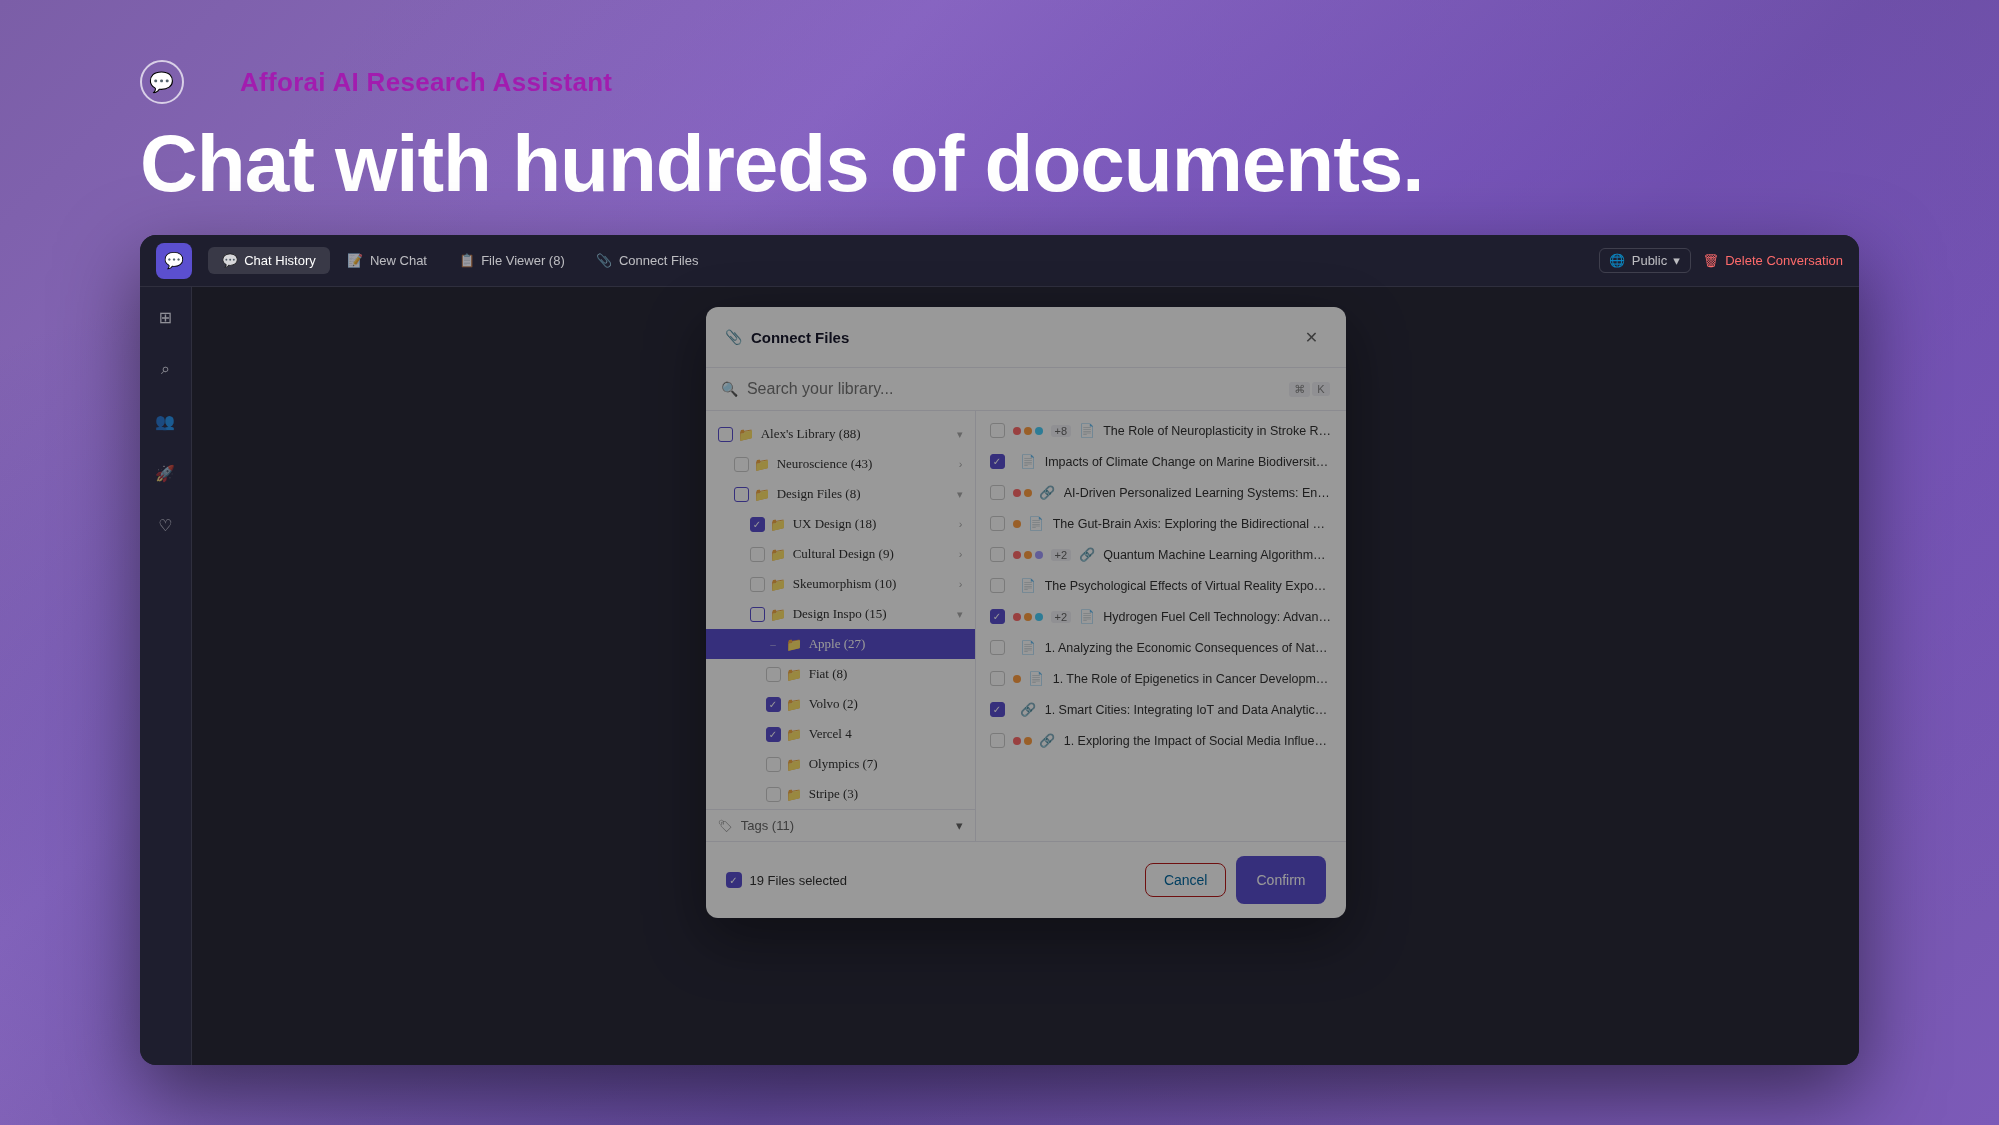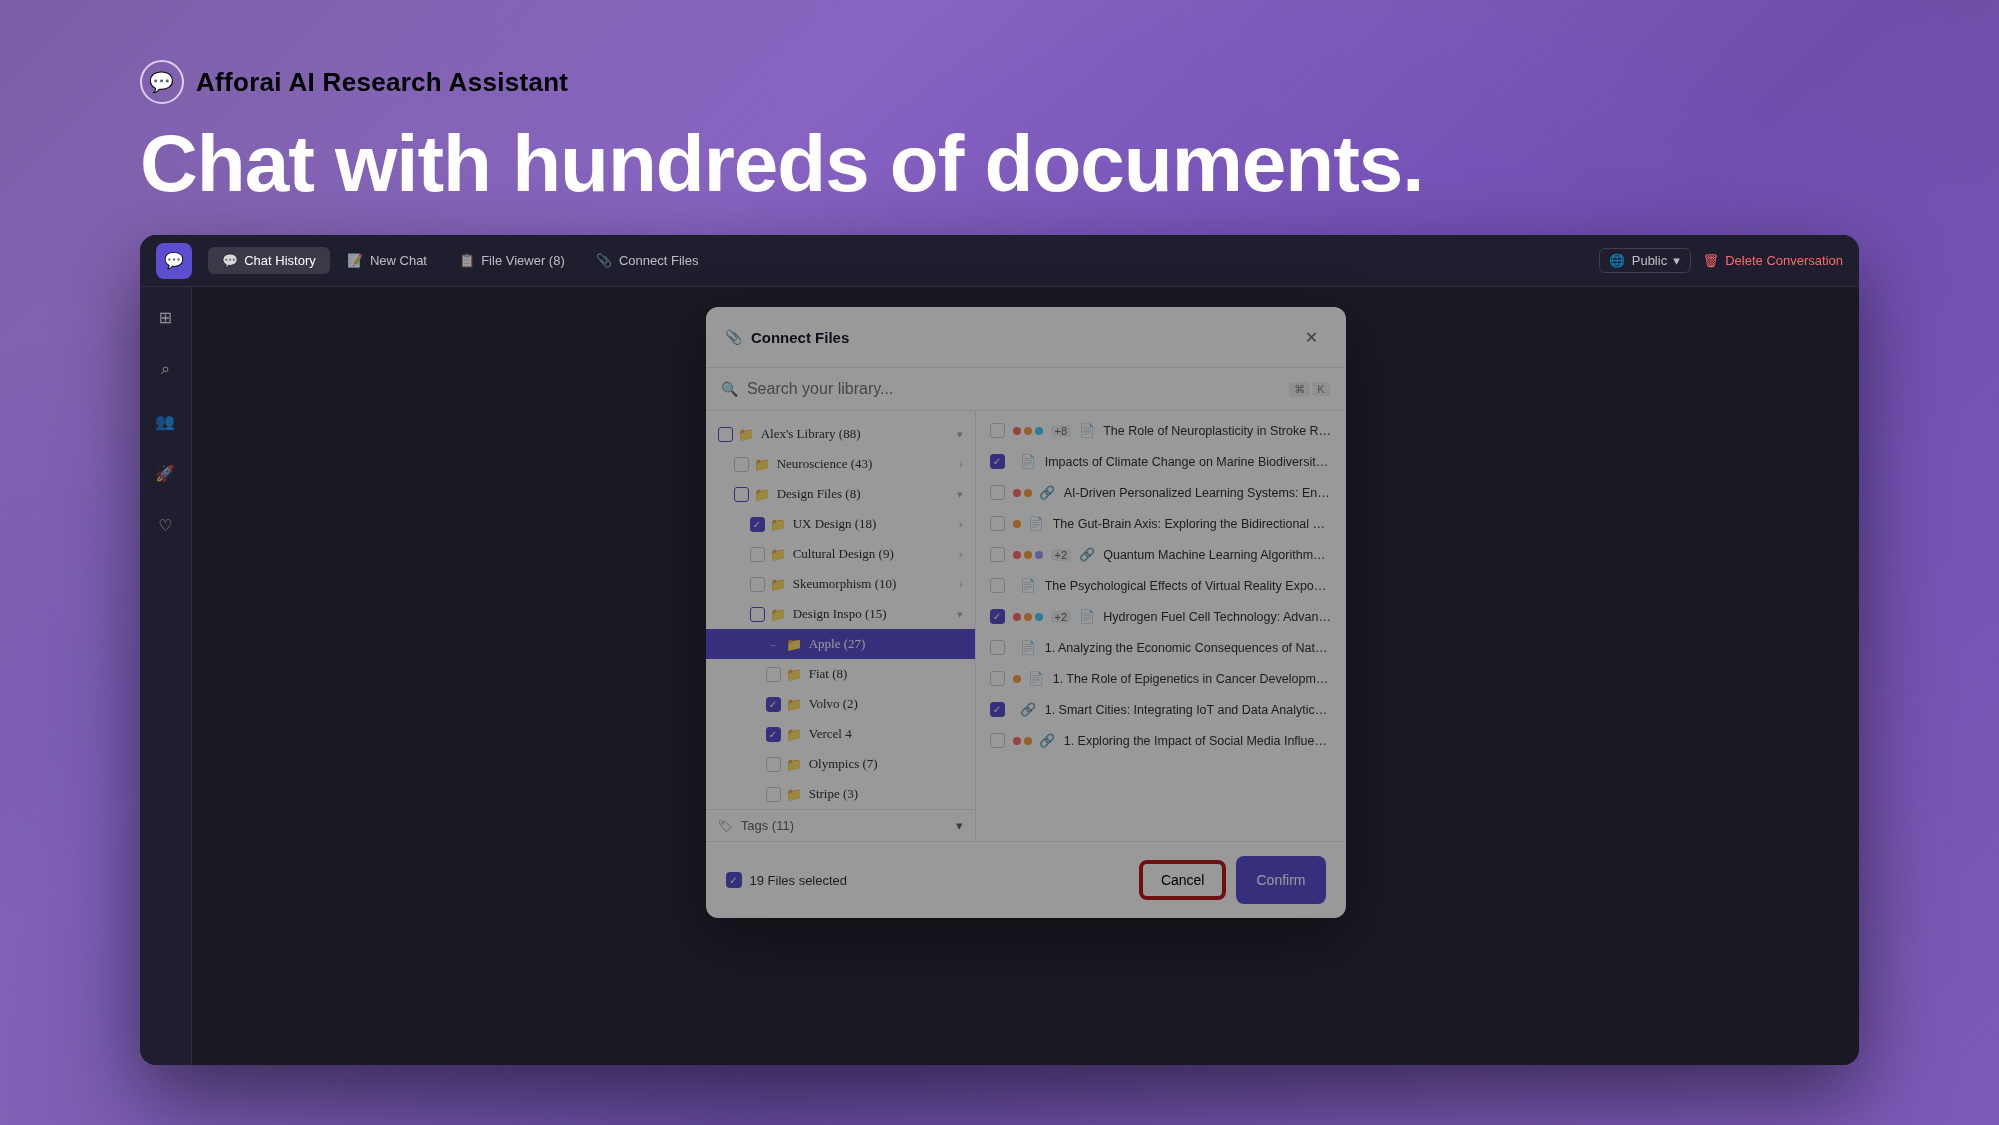--- a/index.html
+++ b/index.html
@@ -41,24 +41,25 @@
       border-radius: 50%;
       border: 2px solid rgba(255,255,255,0.7);
       display: flex;
       align-items: center;
       justify-content: center;
       color: white;
       font-size: 20px;
     }
 
     .brand-name {
-      color: #000000;
+      color: #a21caf;
       font-size: 26px;
       font-weight: 600;
       letter-spacing: 0.3px;
+      margin-left: 44px;
     }
 
     .hero-title {
       color: white;
       font-size: 80px;
       font-weight: 800;
       letter-spacing: -1px;
       line-height: 1.05;
       text-align: right;
     }
@@ -417,23 +418,23 @@
 
     .selected-text {
       font-size: 13px;
       color: #333;
       font-weight: 500;
     }
 
     .btn-cancel {
       padding: 8px 18px;
       border-radius: 8px;
-      border: 4px solid #b91c1c;
+      border: 1px solid #b91c1c;
       background: white;
-      color: #000000;
+      color: #0369a1;
       font-size: 14px;
       cursor: pointer;
       font-weight: 500;
     }
 
     .btn-confirm {
       padding: 16px 20px;
       border-radius: 8px;
       border: none;
       background: #5b4fcf;

